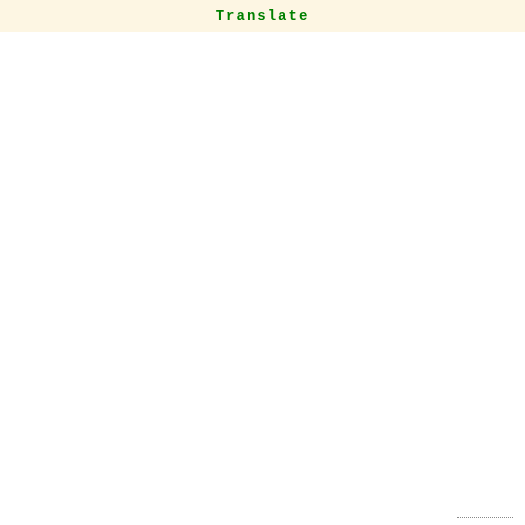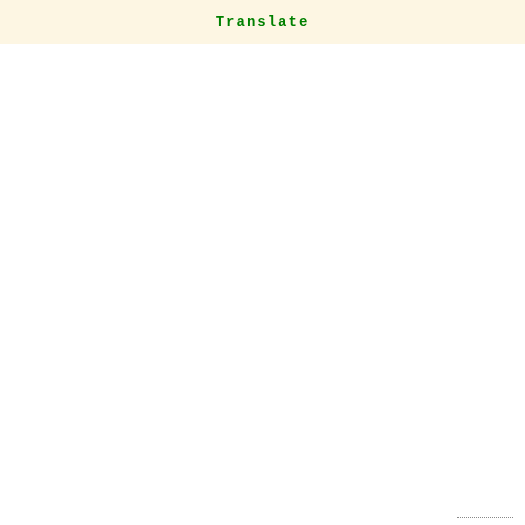--- a/index.html
+++ b/index.html
@@ -9,21 +9,21 @@
     }
     body {
       width: 525px;
       height: 525px;
       background: #ffffff;
       font-family: "Courier New", Courier, monospace;
       position: relative;
     }
     .header {
       width: 100%;
-      height: 44px;
+      height: 32px;
       background: #fdf6e3;
       display: flex;
       align-items: center;
       justify-content: center;
     }
     .header-title {
       color: #008000;
       font-size: 14px;
       font-weight: bold;
       letter-spacing: 2px;

